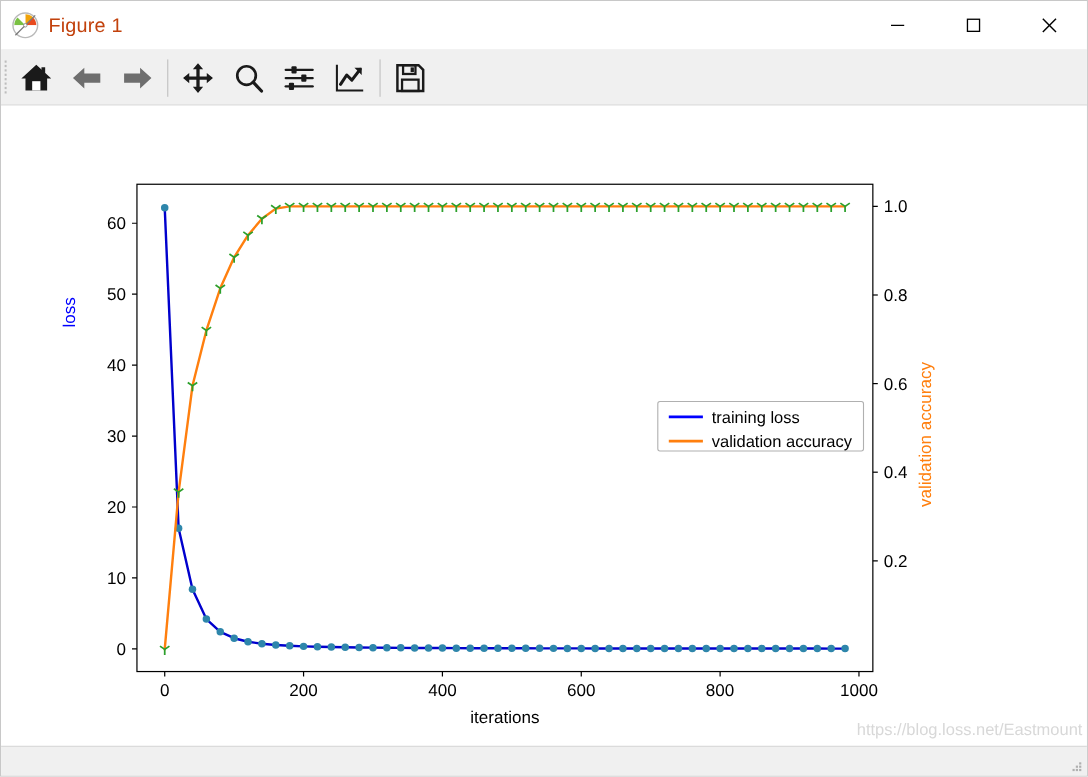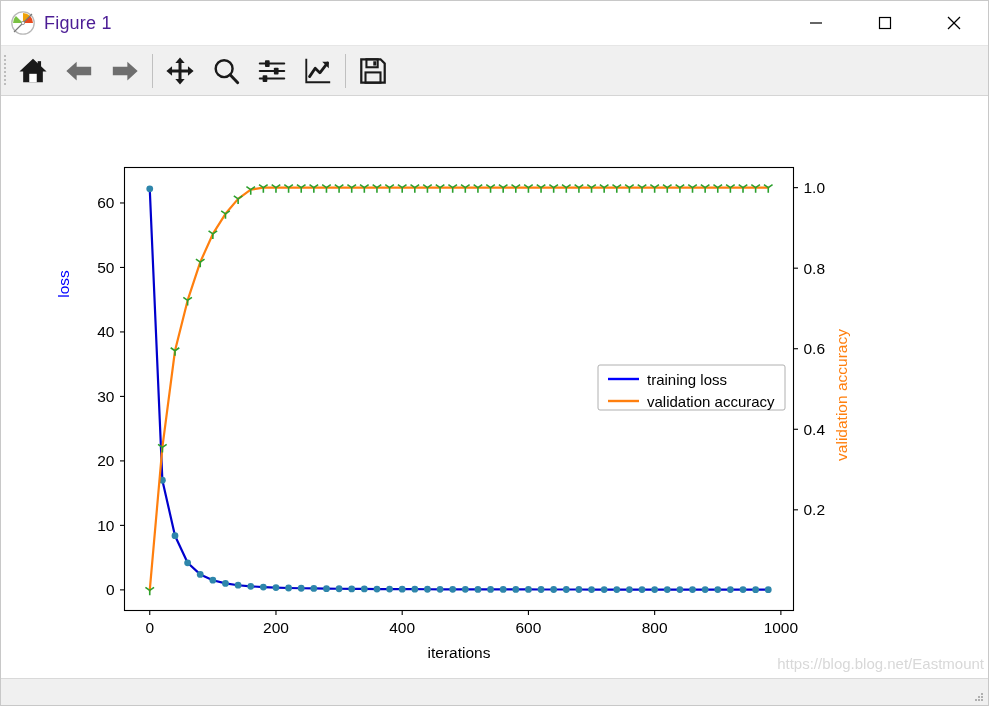--- a/index.html
+++ b/index.html
@@ -23,21 +23,21 @@
     background:#ffffff;
     display:flex;align-items:center;
     border-bottom:1px solid #e6e6e6;
     position:relative;
   }
   #app-icon{
     width:26px;height:26px;margin-left:9px;margin-right:8px;
     flex:0 0 auto;
   }
   #title-text{
-    font-size:18px;color:#4c1d95;
+    font-size:18px;color:#c2410c;
     font-family:"Liberation Sans", sans-serif;
     letter-spacing:0.2px;
   }
   #win-buttons{
     margin-left:auto;display:flex;height:44px;
   }
   .win-btn{
     width:69px;height:44px;
     display:flex;align-items:center;justify-content:center;
     cursor:default;
@@ -385,21 +385,21 @@
           <rect x="597" y="269" width="187" height="45" rx="2" fill="#ffffff" stroke="#b0b0b0" stroke-width="1"></rect>
           <line x1="607" y1="283" x2="638" y2="283" stroke="#0000ff" stroke-width="2.4"></line>
           <text x="646" y="288.5" font-size="15" fill="#000" font-family="&quot;Liberation Sans&quot;, sans-serif">training loss</text>
           <line x1="607" y1="305" x2="638" y2="305" stroke="#ff7f0e" stroke-width="2.4"></line>
           <text x="646" y="310.5" font-size="15" fill="#000" font-family="&quot;Liberation Sans&quot;, sans-serif">validation accuracy</text>
         </g>
     </svg>
   </div>
 
   <div id="statusbar">
-    <div id="watermark">https://blog.blog.net/Eastmount</div>
+    <div id="watermark">https://blog.loss.net/Eastmount</div>
     <svg id="resize-grip" viewBox="0 0 12 12">
       <g fill="#b0b0b0">
         <rect x="8" y="2" width="2" height="2"></rect>
         <rect x="5" y="5" width="2" height="2"></rect>
           <rect x="8" y="5" width="2" height="2"></rect>
         <rect x="2" y="8" width="2" height="2"></rect>
           <rect x="5" y="8" width="2" height="2"></rect>
           <rect x="8" y="8" width="2" height="2"></rect>
       </g>
     </svg>

